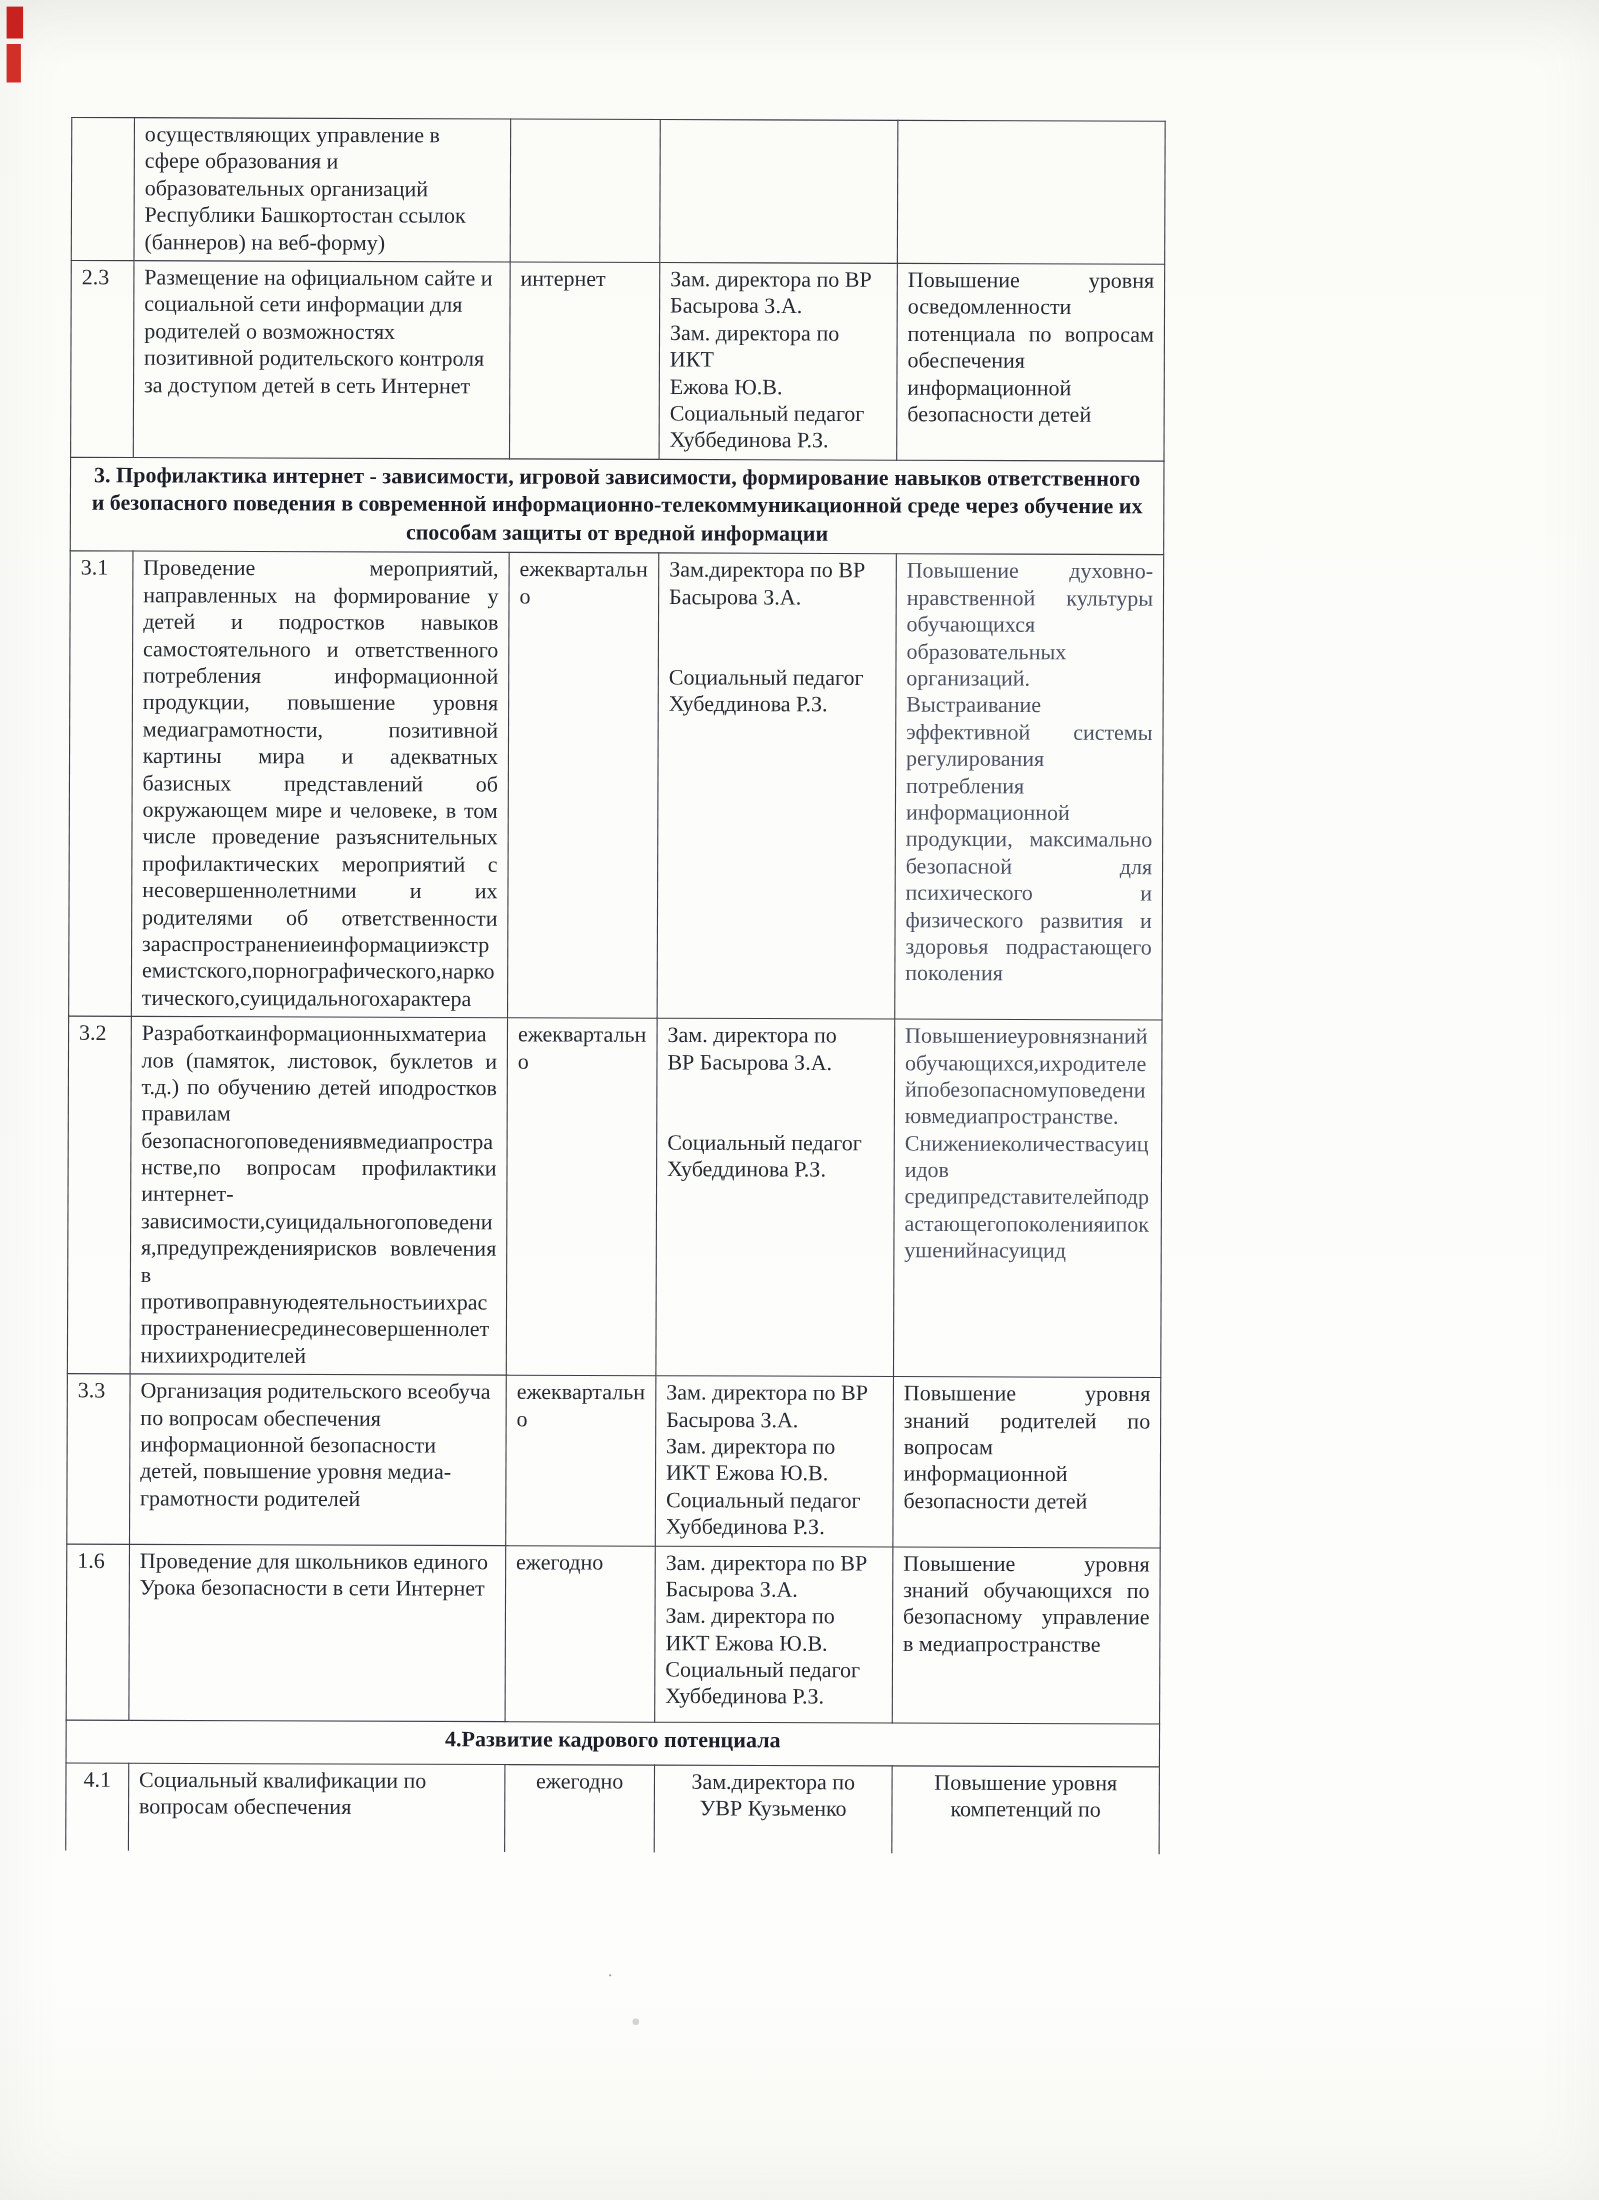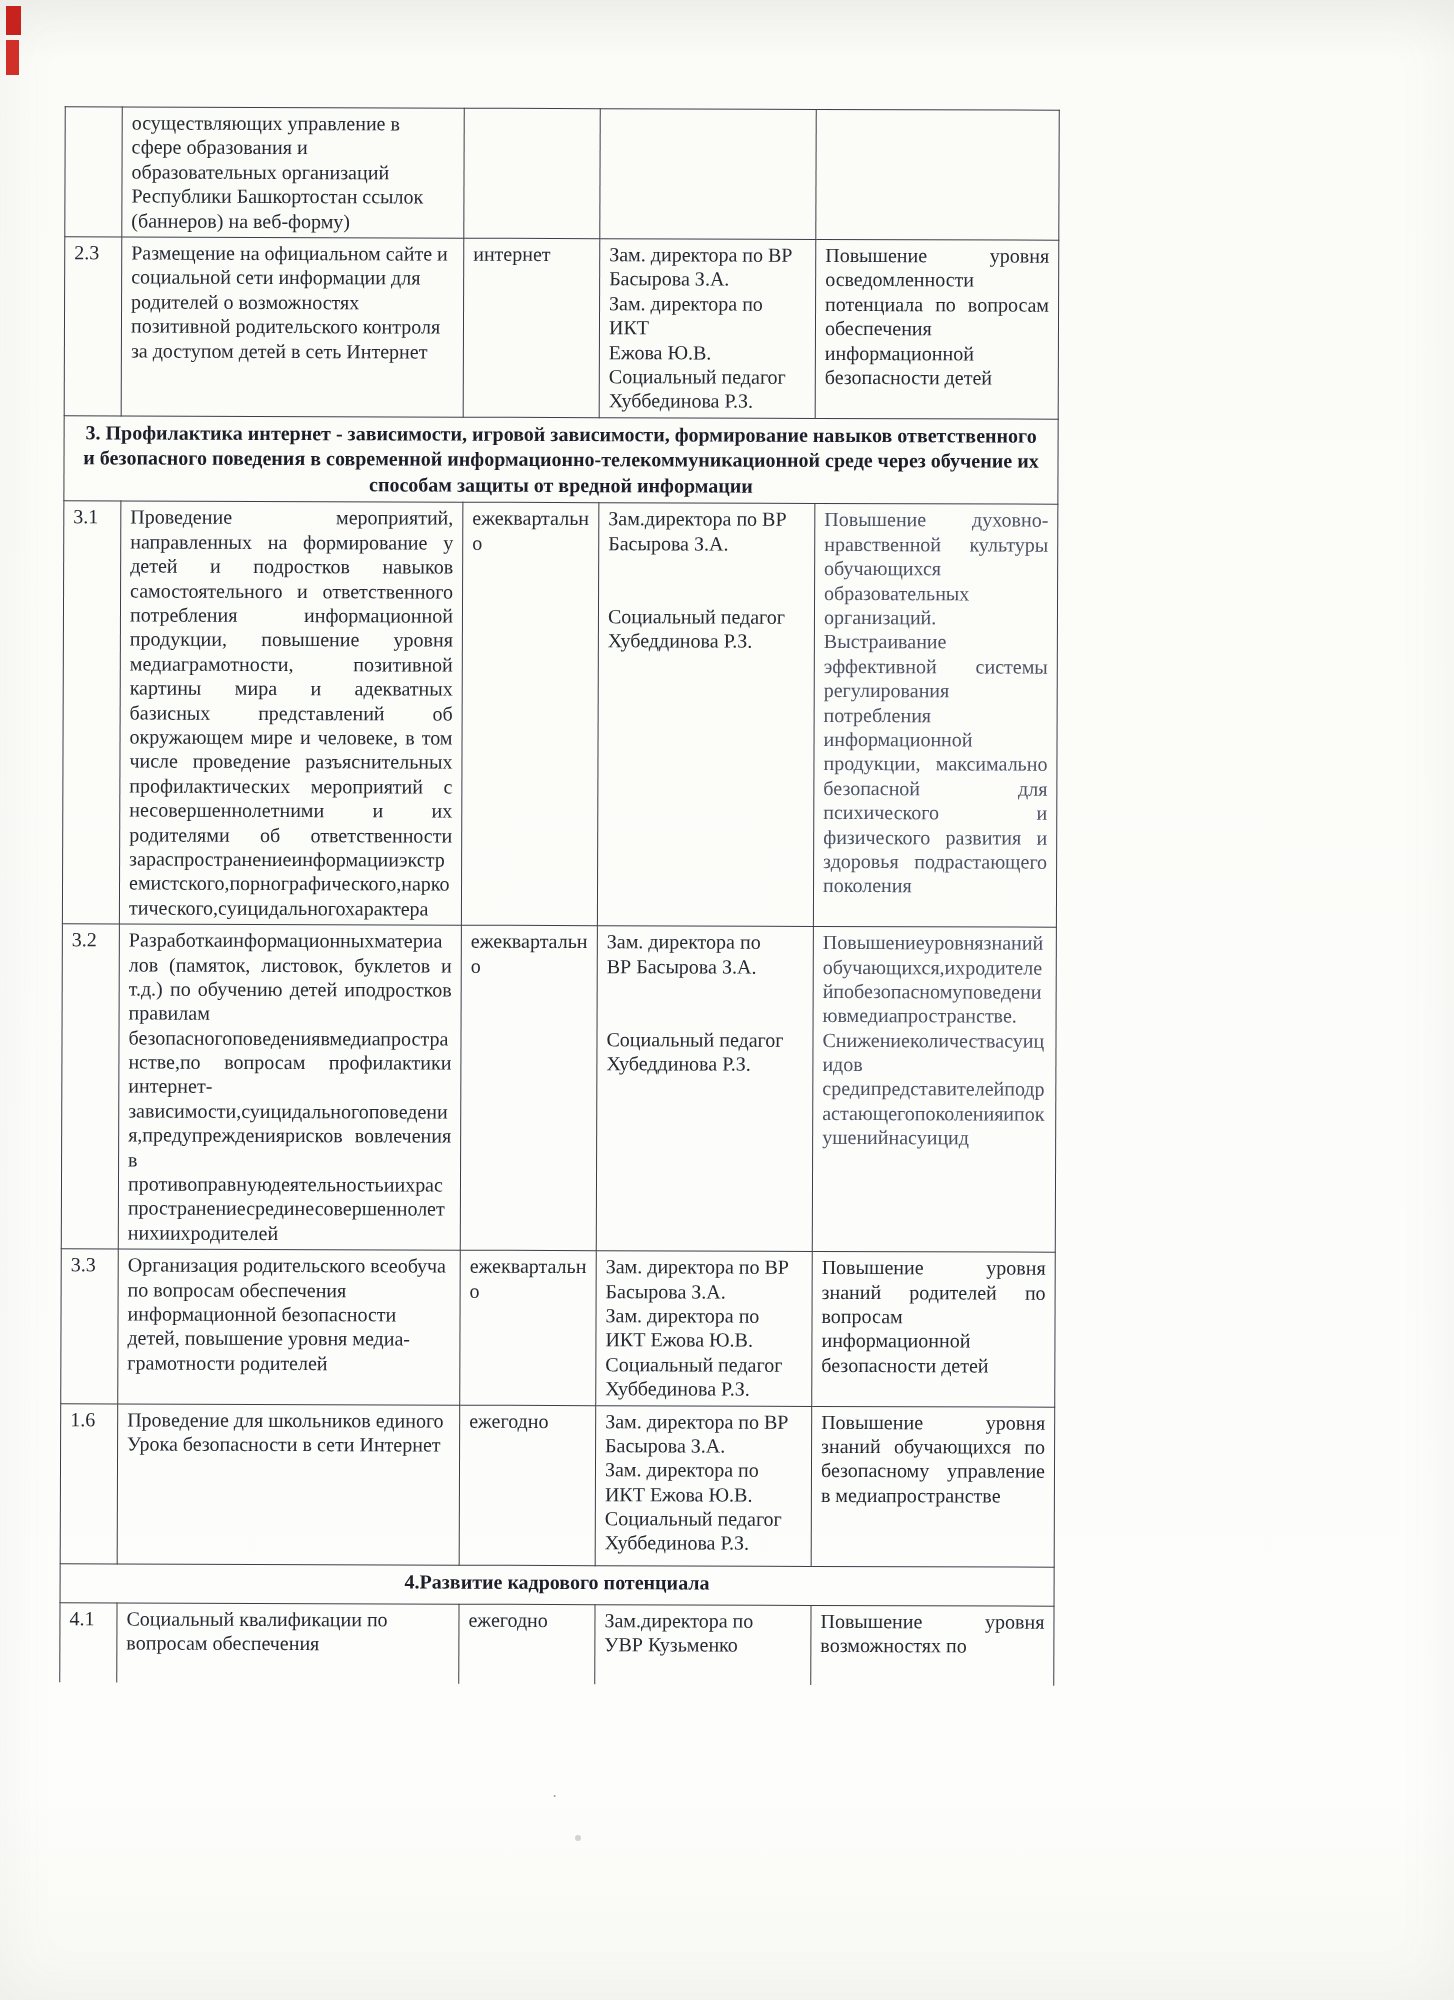--- a/index.html
+++ b/index.html
@@ -53,21 +53,21 @@
   td.c-res{text-align:justify;}
   td.faded{color:#4d5365;}
   tr.section-row td{
     text-align:center;
     font-weight:bold;
     color:#1c1e29;
     padding:4px 16px;
     white-space:normal;
     line-height:1.28;
   }
-  tr.last-row td{border-bottom:none;}
+  tr.last-row td{border-bottom:none;text-align:center;}
 </style>
 </head>
 <body>
 
 <div class="page">
 
   <div class="artifact-red-1"></div>
   <div class="artifact-red-2"></div>
   <div class="speck">·</div>
   <div class="speck2"></div>
@@ -163,19 +163,19 @@
       <tr class="section-row">
         <td colspan="5" style="height:30px">4.Развитие кадрового потенциала</td>
       </tr>
 
       <tr class="last-row">
         <td class="c-num" style="height:72px">4.1</td>
         <td class="c-act no-just">Социальный квалификации по вопросам обеспечения</td>
         <td class="c-freq">ежегодно</td>
         <td class="c-resp">Зам.директора по
 УВР Кузьменко</td>
-        <td class="c-res">Повышение уровня возможностях по</td>
+        <td class="c-res">Повышение уровня компетенций по</td>
       </tr>
 
     </tbody>
   </table>
 
 </div>
 
 </body></html>

